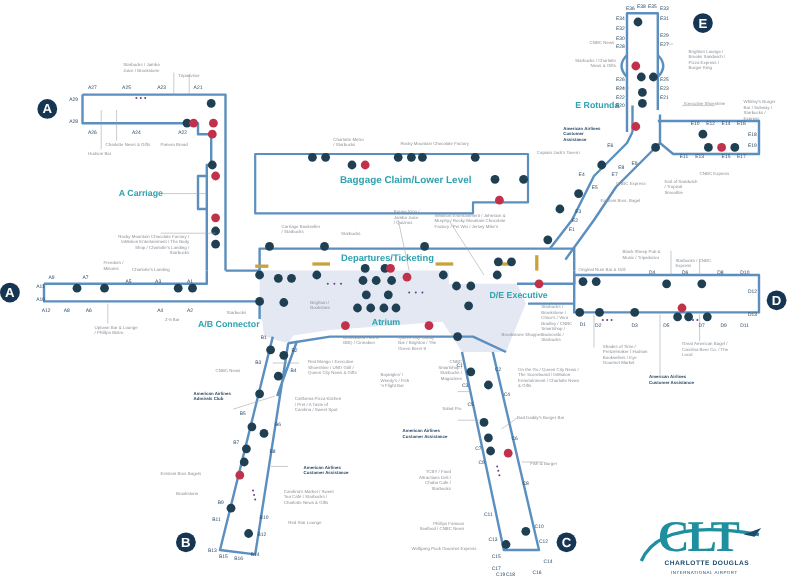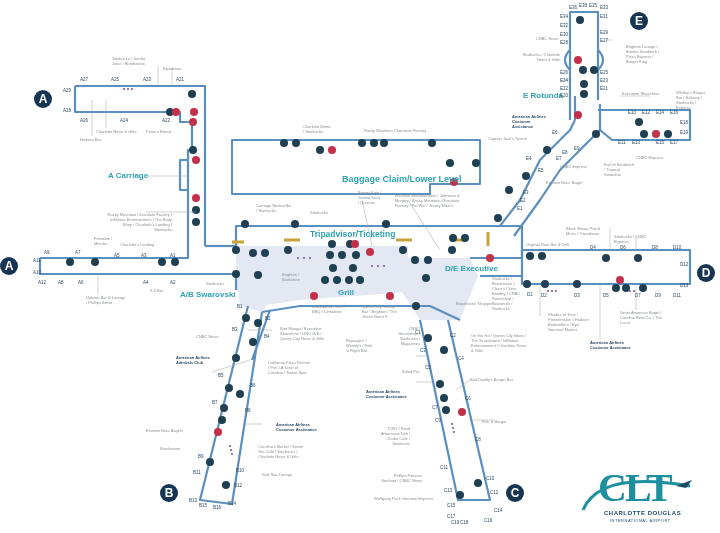--- a/index.html
+++ b/index.html
@@ -229,25 +229,25 @@
   <path d="M676,486 L692,480 L686,488 Z" fill="#1b4a6b"></path>
 </svg>
 
 <div class="badge" style="left:34px;top:90px;">A</div>
 <div class="badge" style="left:0px;top:257px;">A</div>
 <div class="badge" style="left:160px;top:484px;">B</div>
 <div class="badge" style="left:506px;top:484px;">C</div>
 <div class="badge" style="left:697px;top:264px;">D</div>
 <div class="badge" style="left:630px;top:12px;">E</div>
 
-<div class="area" style="left:309px;top:174px;font-size:9px;margin-left:33px;">Baggage Claim/Lower Level</div>
+<div class="area" style="left:309px;top:158px;font-size:9px;">Baggage Claim/Lower Level</div>
 <div class="area" style="left:108px;top:171px;font-size:8px;">A Carriage</div>
-<div class="area" style="left:310px;top:229px;font-size:8.5px;">Tripadvisor/Ticketing</div>
-<div class="area" style="left:338px;top:288px;font-size:8px;">Grill</div>
-<div class="area" style="left:180px;top:290px;font-size:8px;">A/B Swarovski</div>
+<div class="area" style="left:310px;top:229px;font-size:8.5px;">Departures/Ticketing</div>
+<div class="area" style="left:338px;top:288px;font-size:8px;">Atrium</div>
+<div class="area" style="left:180px;top:290px;font-size:8px;">A/B Connector</div>
 <div class="area" style="left:445px;top:264px;font-size:8px;">D/E Executive</div>
 <div class="area" style="left:523px;top:91px;font-size:8px;">E Rotunda</div>
 
 <div class="gate" style="left:80px;top:77px;">A27</div>
 <div class="gate" style="left:111px;top:77px;">A25</div>
 <div class="gate" style="left:143px;top:77px;">A23</div>
 <div class="gate" style="left:176px;top:77px;">A21</div>
 <div class="gate" style="left:63px;top:88px;">A29</div>
 <div class="gate" style="left:63px;top:108px;">A28</div>
 <div class="gate" style="left:80px;top:118px;">A26</div>

